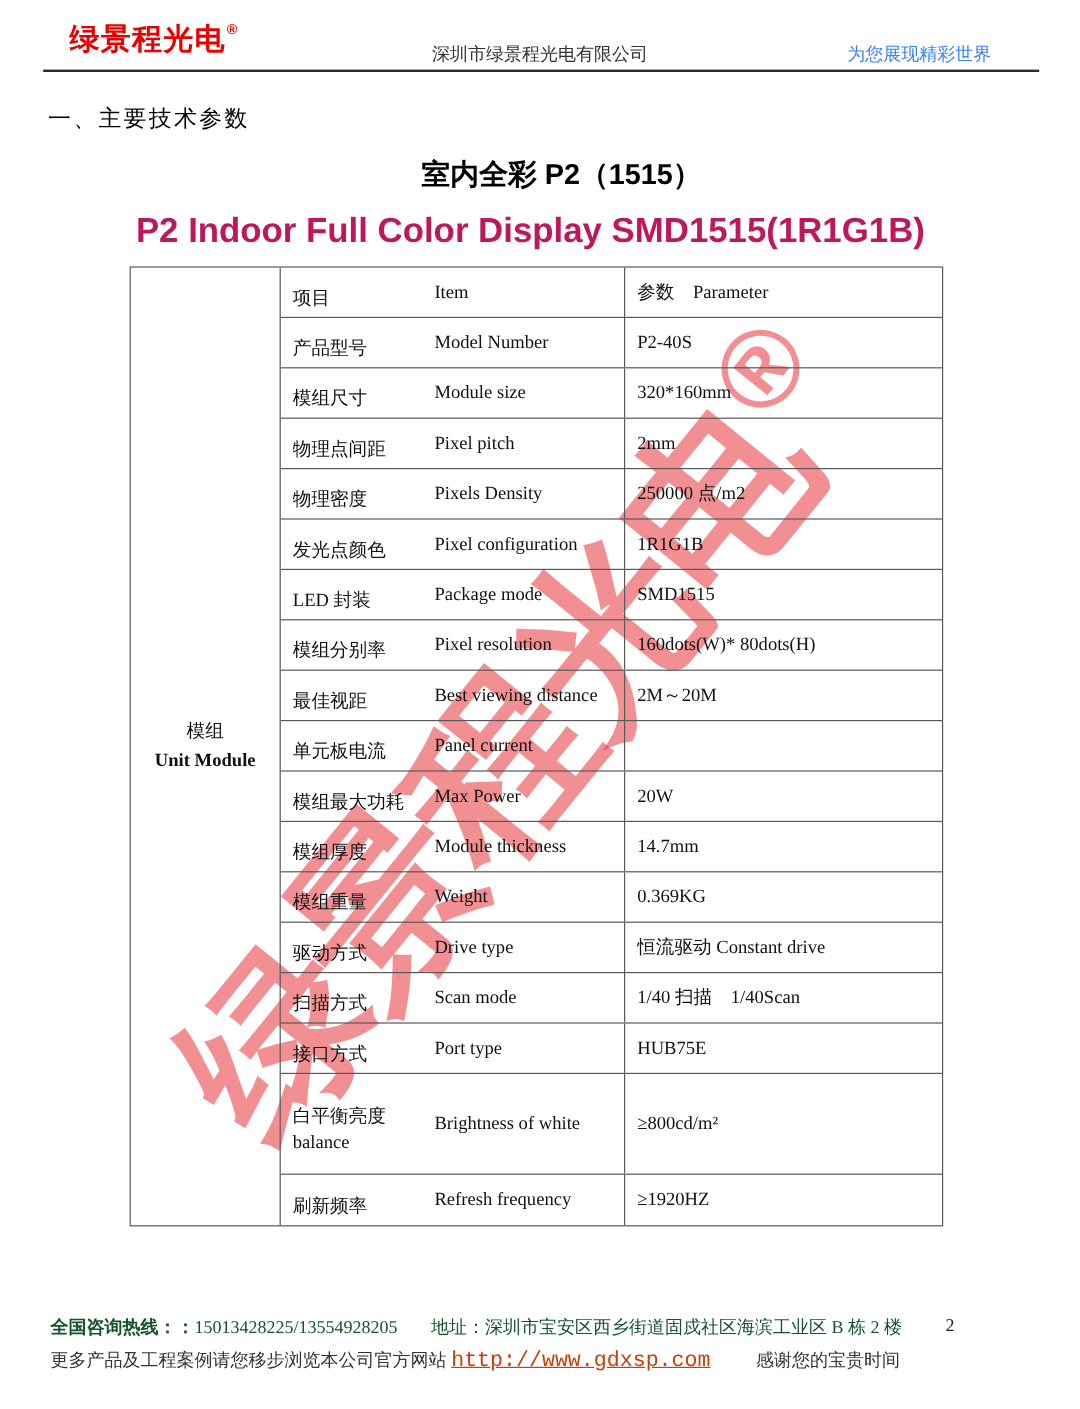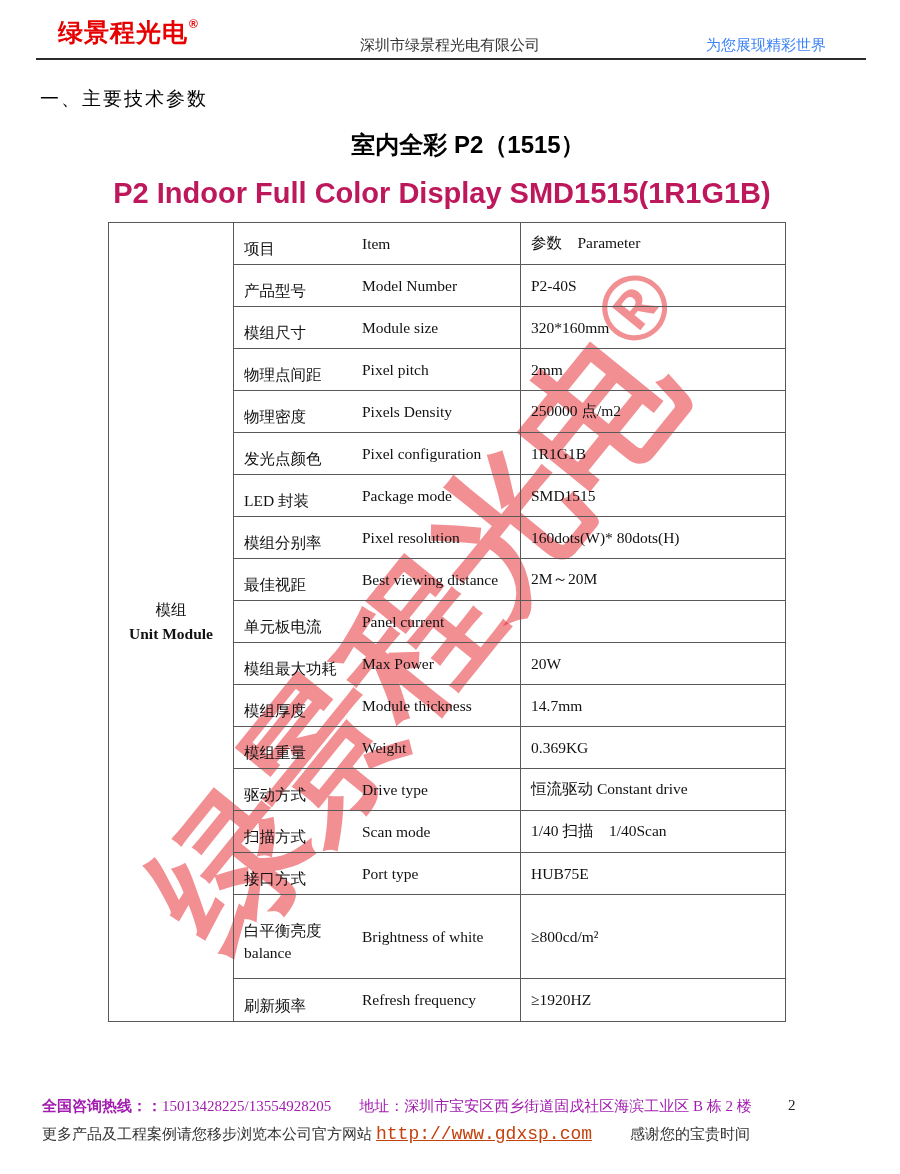--- a/index.html
+++ b/index.html
@@ -94,21 +94,21 @@
     border-right:1px solid #595959;
     display:flex; align-items:center;
     padding-left:10px; padding-right:4px;
   }
   .c2 .cn { width:118px; flex-shrink:0; line-height:1.4;margin-top:11px; }
   .c3 { flex:1; display:flex; align-items:center; padding-left:10px; }
 
   
   .footer-line1 {
     position:absolute; left:42px; top:1097px;
-    font-size:15px; color:#a21caf; white-space:nowrap;
+    font-size:15px; color:#14532d; white-space:nowrap;
   }
   .footer-line1 .bold { font-weight:bold; }
   .footer-line1 .gap { display:inline-block; width:28px; }
   .page-number {
     position:absolute; left:788px; top:1097px;
     font-size:15px; color:#222;
   }
   .footer-line2 {
     position:absolute; left:42px; top:1124px;
     font-size:15px; color:#333; white-space:nowrap;

